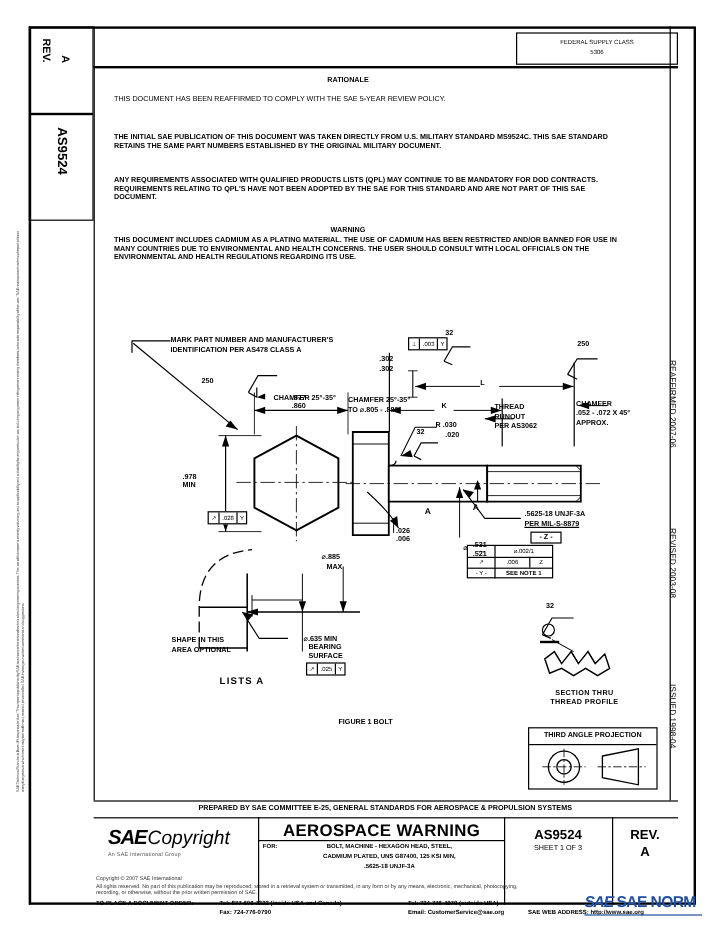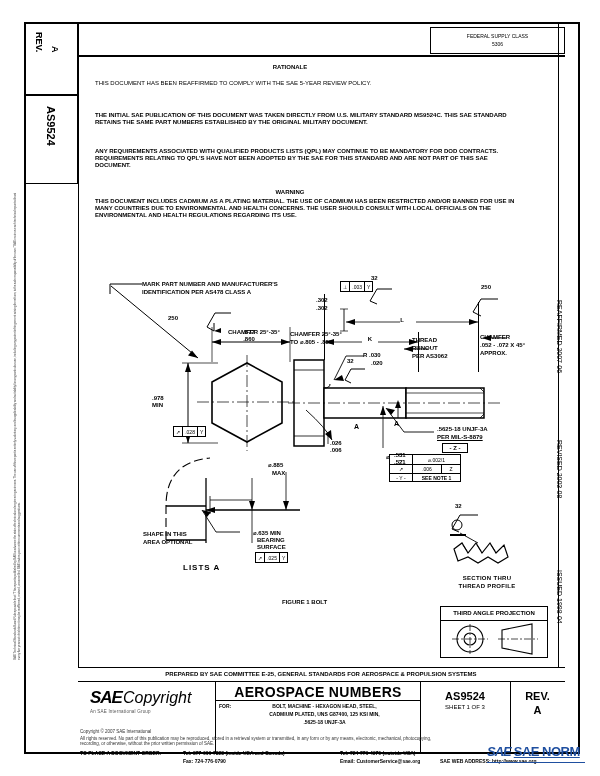--- a/index.html
+++ b/index.html
@@ -360,21 +360,21 @@
 
   <div class="abs" style="left:90px;top:688px;">
     <div style="display:flex;align-items:baseline;">
       <span class="b" style="font-size:17px;letter-spacing:-1px;font-style:italic;">SAE</span>
       <span style="font-size:16px;font-style:italic;margin-left:1px;">Copyright</span>
     </div>
     <div class="t45" style="color:#555;margin-top:1px;letter-spacing:0.2px;">An SAE International Group</div>
   </div>
   <div class="ln" style="left:215px;top:681px;width:1px;height:73px;"></div>
 
-  <div class="abs t14 b ctr" style="left:218px;top:684px;width:200px;letter-spacing:0.3px;">AEROSPACE NUMBERS</div>
+  <div class="abs t14 b ctr" style="left:218px;top:684px;width:200px;letter-spacing:0.3px;">AEROSPACE WARNING</div>
   <div class="ln" style="left:215px;top:700px;width:205px;height:1px;"></div>
   <div class="abs t5 b" style="left:219px;top:703px;">FOR:</div>
   <div class="abs t5 b ctr" style="left:232px;top:703px;width:185px;">BOLT, MACHINE - HEXAGON HEAD, STEEL,</div>
   <div class="abs t5 b ctr" style="left:232px;top:711px;width:185px;">CADMIUM PLATED, UNS G87400, 125 KSI MIN,</div>
   <div class="abs t5 b ctr" style="left:232px;top:719px;width:185px;">.5625-18 UNJF-3A</div>
 
   <div class="ln" style="left:420px;top:681px;width:1px;height:73px;"></div>
   <div class="abs t11 b ctr" style="left:420px;top:690px;width:90px;">AS9524</div>
   <div class="abs t6 ctr" style="left:420px;top:704px;width:90px;">SHEET 1 OF 3</div>
 
@@ -388,17 +388,17 @@
 
   <div class="abs t5 b" style="left:80px;top:750px;">TO PLACE A DOCUMENT ORDER:</div>
   <div class="abs t5 b" style="left:183px;top:750px;">Tel:  877-606-7323 (inside USA and Canada)</div>
   <div class="abs t5 b" style="left:183px;top:758px;">Fax:  724-776-0790</div>
   <div class="abs t5 b" style="left:340px;top:750px;">Tel:  724-776-4970 (outside USA)</div>
   <div class="abs t5 b" style="left:340px;top:758px;">Email:  CustomerService@sae.org</div>
   <div class="abs t5 b" style="left:440px;top:758px;">SAE WEB ADDRESS: http://www.sae.org</div>
 
   <div class="abs" style="left:487px;top:744px;display:flex;align-items:center;gap:3px;">
     <span class="b" style="font-size:13px;color:#1f4fa0;font-style:italic;letter-spacing:-1px;">SAE</span>
-    <span class="b" style="font-size:13px;color:#1f4fa0;letter-spacing:-0.5px;text-decoration:underline;">SAE NORM</span>
+    <span class="b" style="font-size:13px;color:#1f4fa0;letter-spacing:-0.5px;">SAE NORM</span>
   </div>
   <div class="ln" style="left:487px;top:762px;width:98px;height:1px;background:#1f4fa0;"></div>
 
 </div>
 
 </body></html>

